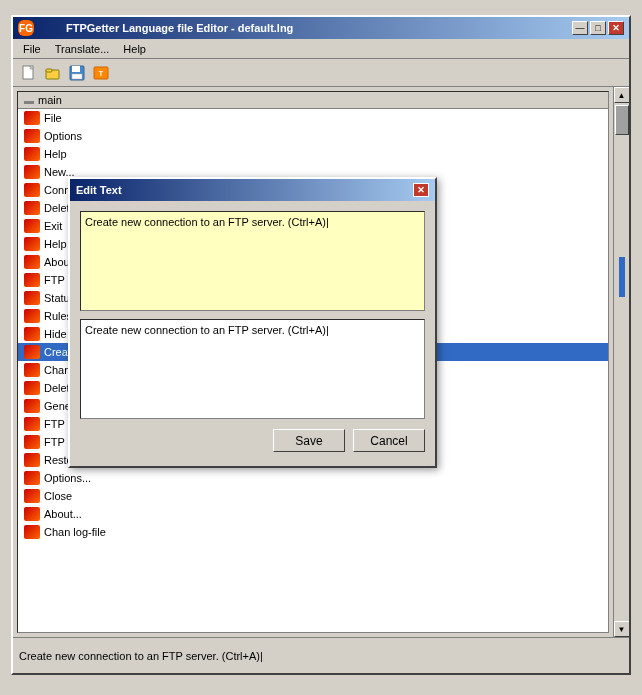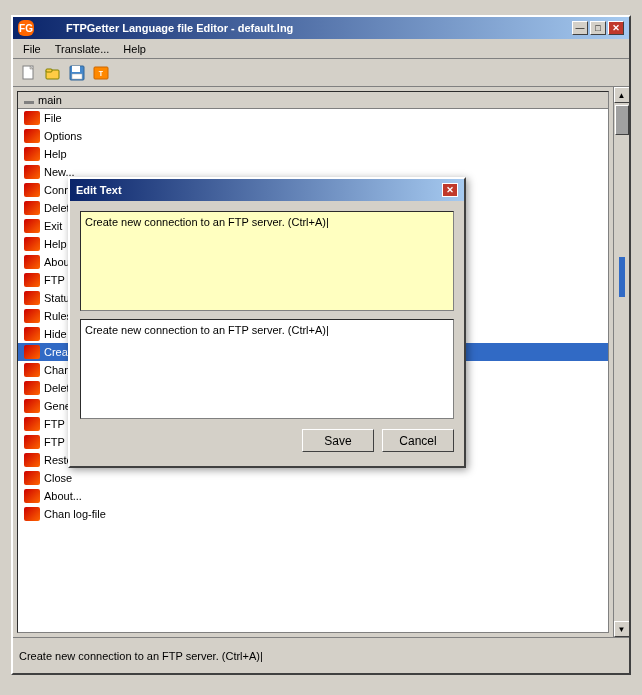--- a/index.html
+++ b/index.html
@@ -233,21 +233,21 @@
       align-items: center;
       justify-content: center;
       z-index: 100;
     }
 
     
     .dialog {
       position: absolute;
       top: 90px;
       left: 55px;
-      width: 398px;
+      width: 369px;
       background: #d4d0c8;
       border: 2px solid #fff;
       border-right-color: #404040;
       border-bottom-color: #404040;
       box-shadow: 2px 2px 8px rgba(0,0,0,0.4);
     }
     .dialog-title {
       background: linear-gradient(to right, #0a246a, #a6caf0);
       color: #fff;
       padding: 3px 6px;
@@ -447,20 +447,24 @@
         <span class="item-icon"></span>
         <span>FTP s...</span>
       </div>
       <div class="list-item">
         <span class="item-icon"></span>
         <span>FTP s...</span>
       </div>
       <div class="list-item">
         <span class="item-icon"></span>
         <span>Resto...</span>
+      </div>
+      <div class="list-item">
+        <span class="item-icon"></span>
+        <span>Options...</span>
       </div>
       <div class="list-item">
         <span class="item-icon"></span>
         <span>Close</span>
       </div>
       <div class="list-item">
         <span class="item-icon"></span>
         <span>About...</span>
       </div>
       <div class="list-item">

